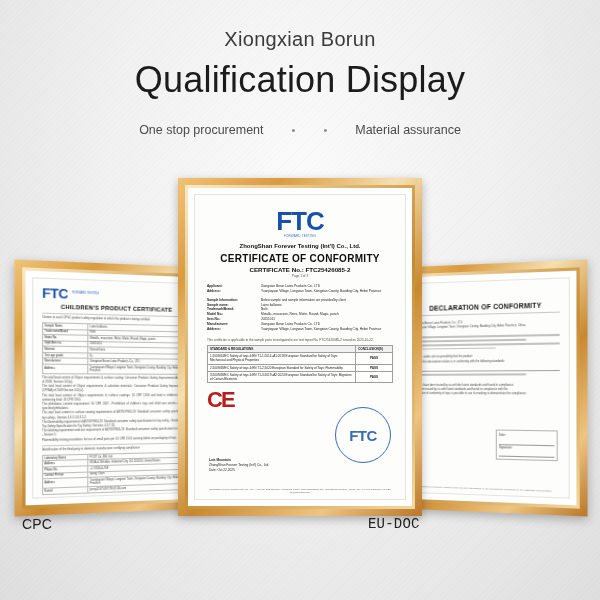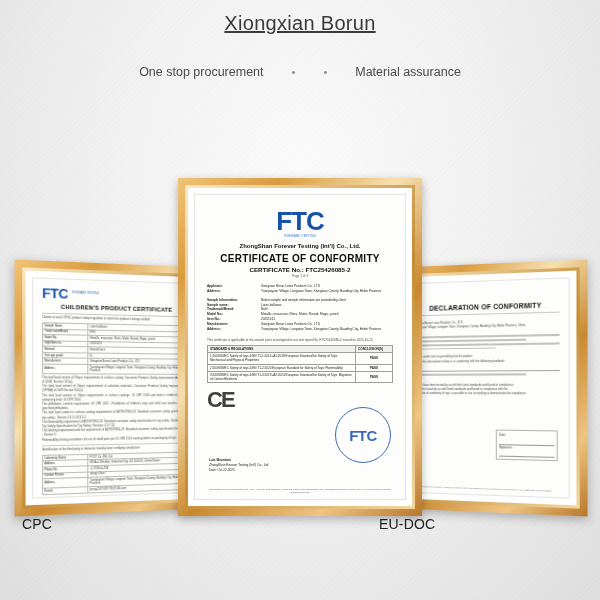--- a/index.html
+++ b/index.html
@@ -31,34 +31,33 @@
     pointer-events: none;
   }
   .header {
     position: absolute;
     left: 0;
     top: 0;
     width: 600px;
     text-align: center;
   }
   .brand {
-    margin-top: 12px;
+    margin-top: 28px;
     font-size: 20px;
     color: #3a3a3a;
     letter-spacing: 0.3px;
-    text-decoration: underline;
   }
   .headline {
     margin-top: 8px;
     font-size: 36px;
     color: #1c1c1c;
     letter-spacing: 0.2px;
   }
   .subline {
-    margin-top: 30px;
+    margin-top: 22px;
     font-size: 12.5px;
     color: #4a4a4a;
     display: flex;
     justify-content: center;
     align-items: center;
     gap: 28px;
   }
   .dot {
     color: #8a8a8a;
     font-size: 11px;
@@ -124,21 +123,21 @@
   }
 
   .caption {
     position: absolute;
     text-align: left;
     font-size: 14px;
     color: #222;
     letter-spacing: 0.2px;
   }
   #cap-cpc { left: 22px; top: 516px; width: 192px; }
-  #cap-eudoc { left: 379px; top: 516px; width: 192px; }
+  #cap-eudoc { left: 368px; top: 516px; width: 192px; font-family: Liberation Mono, monospace; }
   #cap-ce { left: 178px; top: 522px; width: 244px; font-size: 15px; }
 
   
   .doc-pad {
     padding: 7px 8px;
     box-sizing: border-box;
     height: 100%;
     position: relative;
   }
   .doc-logo {
@@ -272,21 +271,21 @@
     border: 0.5px solid #9f9f9f;
     padding: 1px 2px;
     text-align: left;
     line-height: 1.35;
   }
   .res-table th { background: #f0f0f0; font-size: 3.1px; }
   .res-table td.pass { text-align: center; font-weight: bold; width: 32px; }
   .ce-mark {
     font-size: 22px;
     font-weight: bold;
-    color: #404040;
+    color: #b91c1c;
     letter-spacing: -2px;
     margin-top: 4px;
   }
   .stamp {
     position: absolute;
     right: 14px;
     bottom: 36px;
     width: 54px;
     height: 54px;
     border-radius: 50%;
@@ -342,20 +341,21 @@
     height: 6px;
   }
 </style>
 </head>
 <body>
 
 <div id="page">
 
   <div class="header">
     <div class="brand">Xiongxian Borun</div>
+    <div class="headline">Qualification Display</div>
     <div class="subline">
       <span>One stop procurement</span>
       <span class="dot">•</span>
       <span class="dot">•</span>
       <span>Material assurance</span>
     </div>
   </div>
 
   <div class="frame" id="frame-cpc">
     <div class="inner-bevel">

